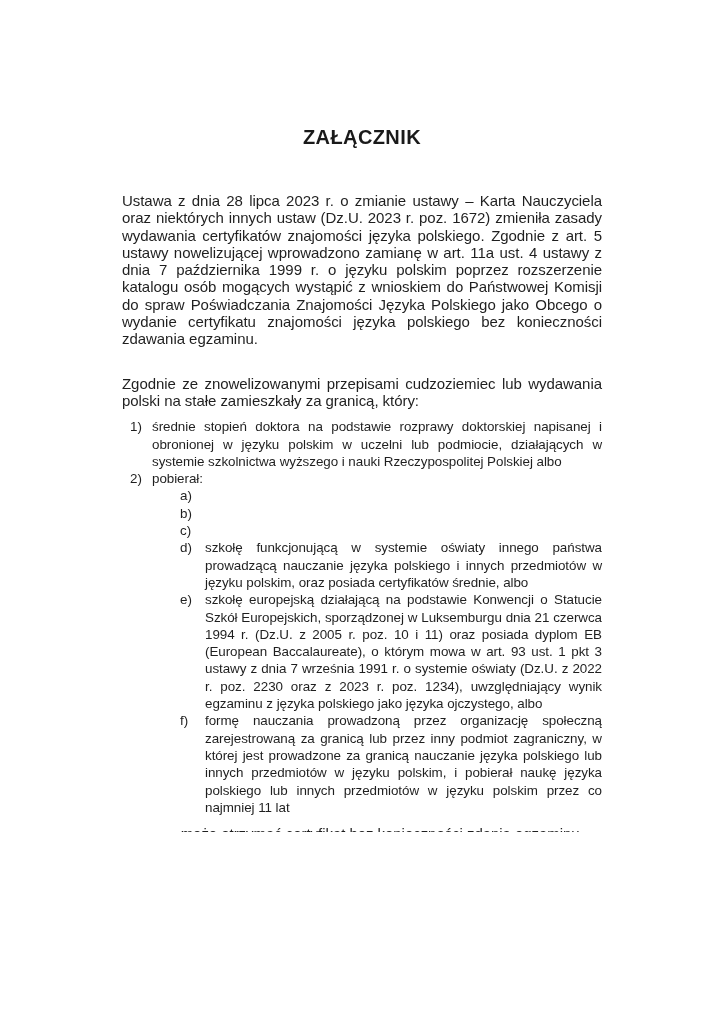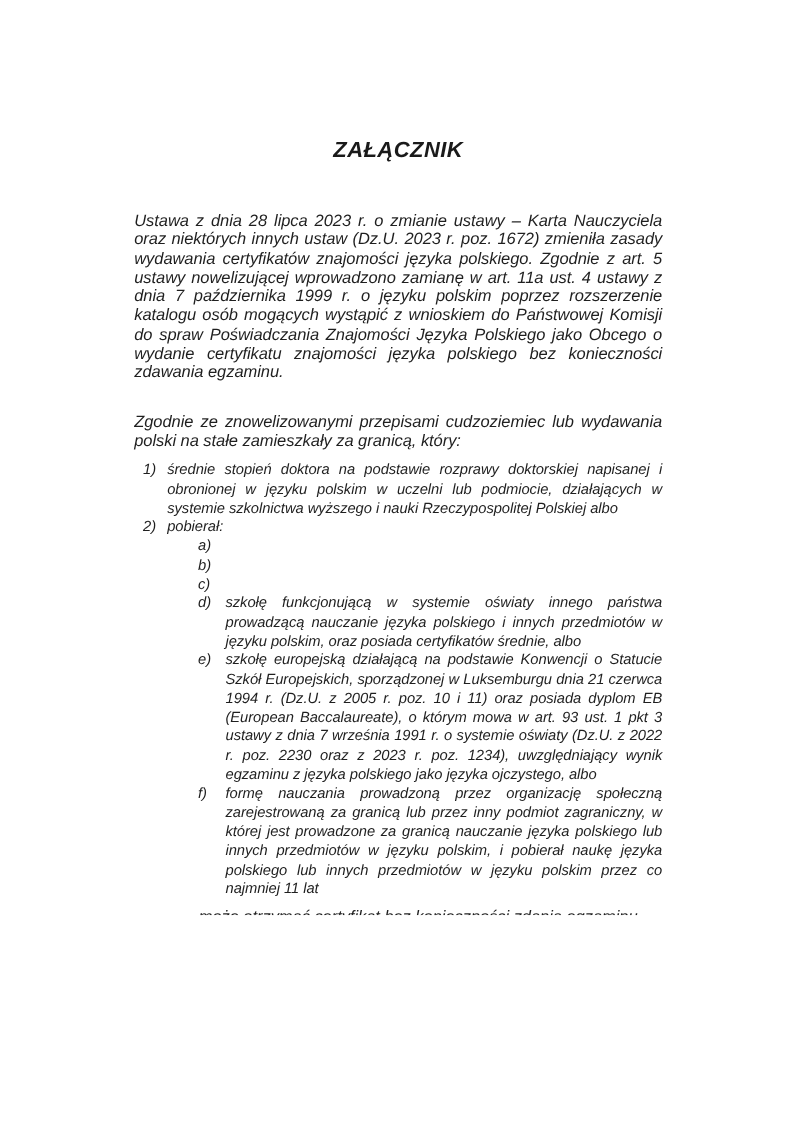--- a/index.html
+++ b/index.html
@@ -9,21 +9,20 @@
     background: #ffffff;
   }
   .page {
     position: relative;
     width: 724px;
     height: 832px;
     background: #ffffff;
     overflow: hidden;
     font-family: "Liberation Sans", "DejaVu Sans", sans-serif;
     color: #1f1f1f;
-    font-style: italic;
   }
   .content {
     position: absolute;
     left: 122px;
     top: 126px;
     width: 480px;
   }
   .doc-title {
     margin: 0 0 43px 0;
     font-size: 20px;

